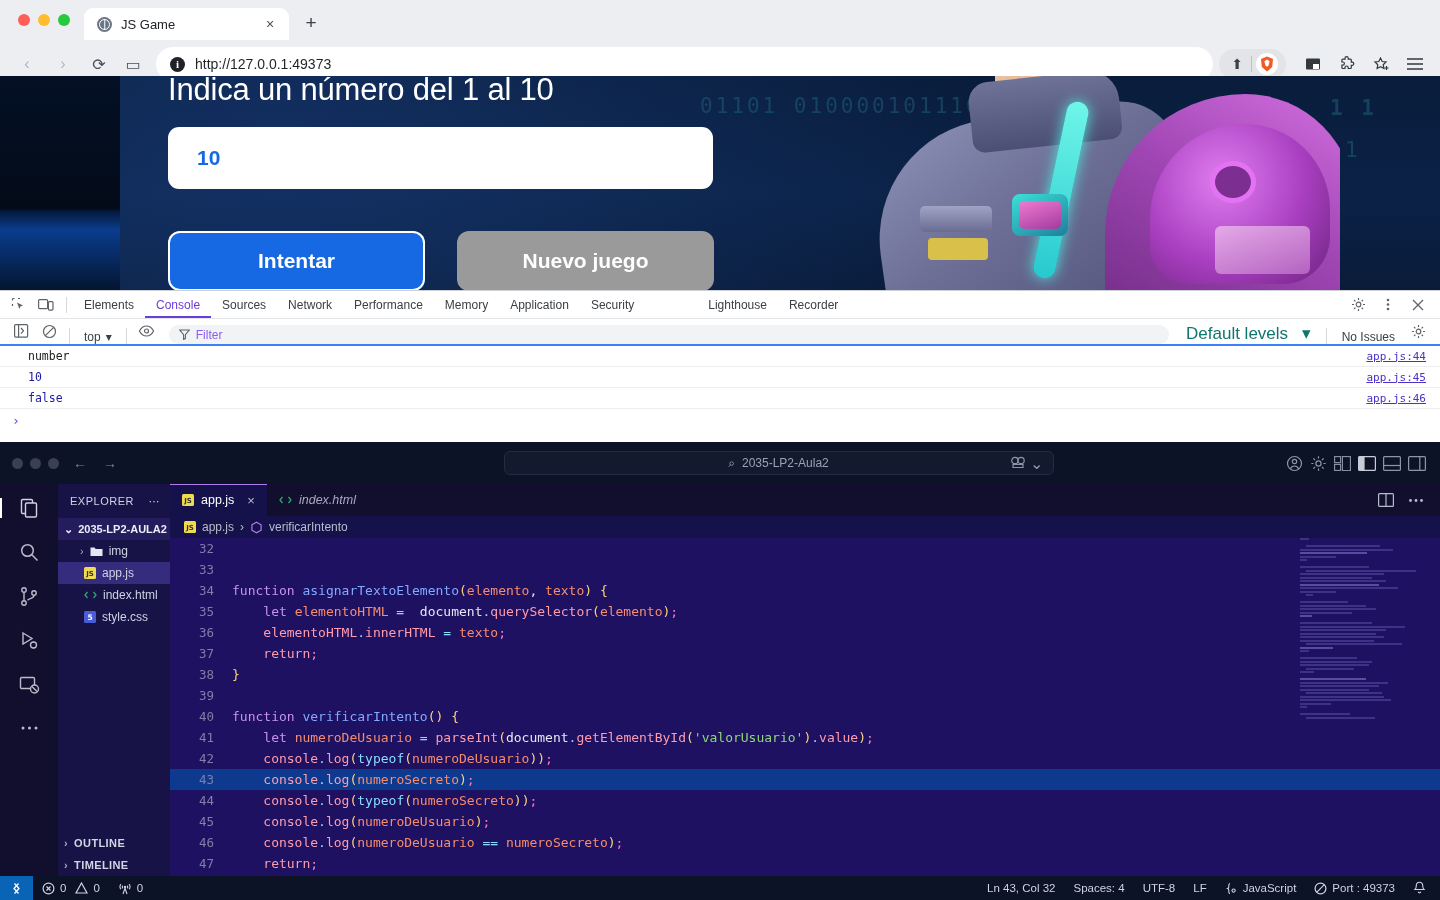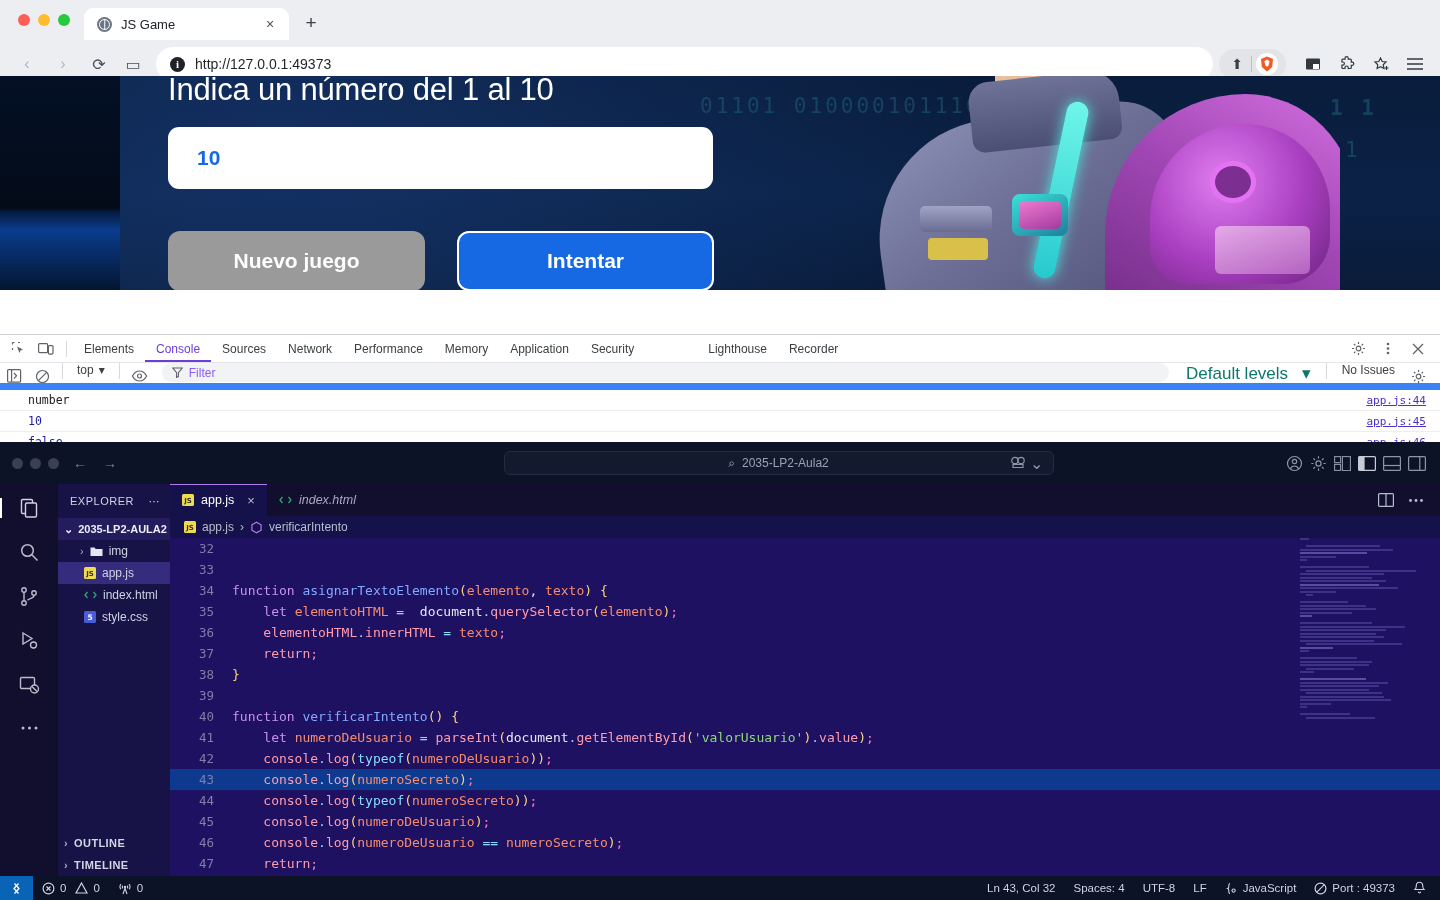--- a/index.html
+++ b/index.html
@@ -115,33 +115,33 @@
   .char-chip::after{content:"";position:absolute;inset:7px;border-radius:5px;
       background:linear-gradient(160deg,#f07ad0,#a23ba0);}
   .char-collar{position:absolute;left:150px;top:0px;width:150px;height:70px;
       border-radius:20px 30px 12px 12px;
       background:linear-gradient(180deg,#6f7397,#4c4f74); transform:rotate(-6deg);}
   .char-box{position:absolute;left:395px;top:150px;width:95px;height:48px;border-radius:6px;
       background:linear-gradient(160deg,#e4a9e8,#b463c0);}
 
   
   .devtools { position:absolute; left:0; top:290px; width:1440px; height:152px;
-      background:#fff; border-top:1px solid #cdd0d4;margin-top:44px; }
+      background:#fff; border-top:1px solid #cdd0d4; }
   .dt-tabbar { height:28px; display:flex; align-items:center; gap:0;
       border-bottom:1px solid #e3e5e8; padding-left:4px; }
   .dt-ico { width:28px;height:26px;display:flex;align-items:center;justify-content:center;
       color:#5f6368; }
   .dt-sep { width:1px;height:16px;background:#d6d8dc;margin:0 6px; }
   .dt-tab { padding:0 11px; height:27px; display:flex; align-items:center;
       font-size:12px; color:#3c4043; white-space:nowrap; }
   .dt-tab.active { color:#6c3ddb; box-shadow:inset 0 -2px 0 #6c3ddb; }
   .dt-tabbar-right { margin-left:auto; display:flex; align-items:center; gap:2px;
       padding-right:8px; }
-  .dt-toolbar { height:27px; display:flex; align-items:flex-start; gap:0;
-      border-bottom:7px solid #3b82f6; padding-left:0; }
+  .dt-toolbar { height:27px; display:flex; align-items:flex-end; gap:0;
+      border-bottom:2px solid #3b82f6; padding-left:7px; }
   .dt-ctx { font-size:12px; color:#3c4043; padding:0 8px; display:flex;
       align-items:center; gap:5px; }
   .dt-filter { flex:1; height:19px; background:#f1f3f4; border-radius:10px;
       display:flex; align-items:center; gap:6px; padding:0 10px; margin:0 8px;
       max-width:1010px; }
   .dt-filter span { font-size:12px; color:#8b5cf6; }
   .dt-lvl { font-size:17px; color:#0f766e; padding:0 9px; display:flex;
       align-items:center; gap:14px; }
   .dt-issues { font-size:12px; color:#3c4043; padding:0 9px; }
   .console-rows { font-family:"DejaVu Sans Mono", monospace; font-size:11.5px; }
@@ -325,22 +325,22 @@
       <div class="char-panel"></div>
       <div class="char-panel2"></div>
     </div>
 
     <div class="game-content">
       <div class="game-title">Indica un número del 1 al 10</div>
       <div class="game-input">
         <span>10</span>
       </div>
       <div class="game-btns">
+        <div class="gbtn primary">Intentar</div>
         <div class="gbtn grey">Nuevo juego</div>
-        <div class="gbtn primary">Intentar</div>
       </div>
     </div>
   </div>
 
   <div class="devtools">
     <div class="dt-tabbar">
       <div class="dt-ico">
         <svg width="15" height="15" viewBox="0 0 15 15">
             <path d="M1.5 1.5h3M7 1.5h3M1.5 7v3M1.5 1.5v3" stroke="#5f6368" stroke-width="1.2" stroke-dasharray="2 1.5"></path>
             <path d="M6 5.5l6 3-2.6.9-1 2.6z" fill="#5f6368"></path>

